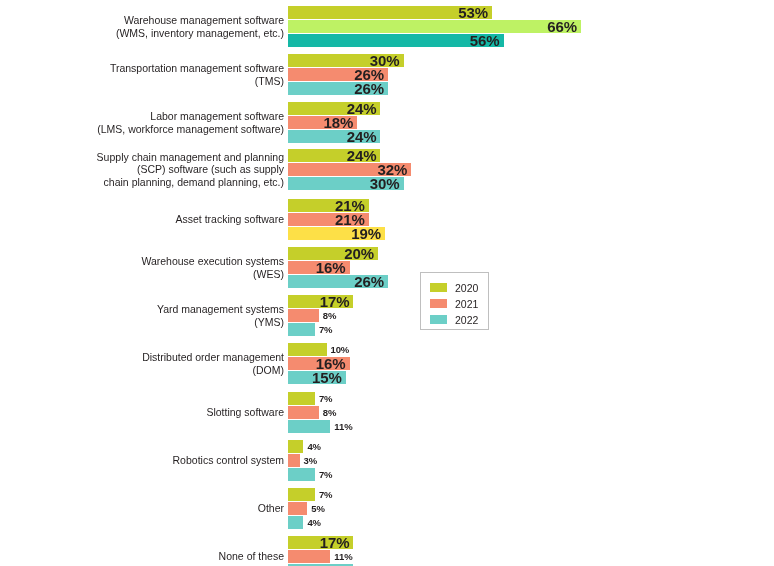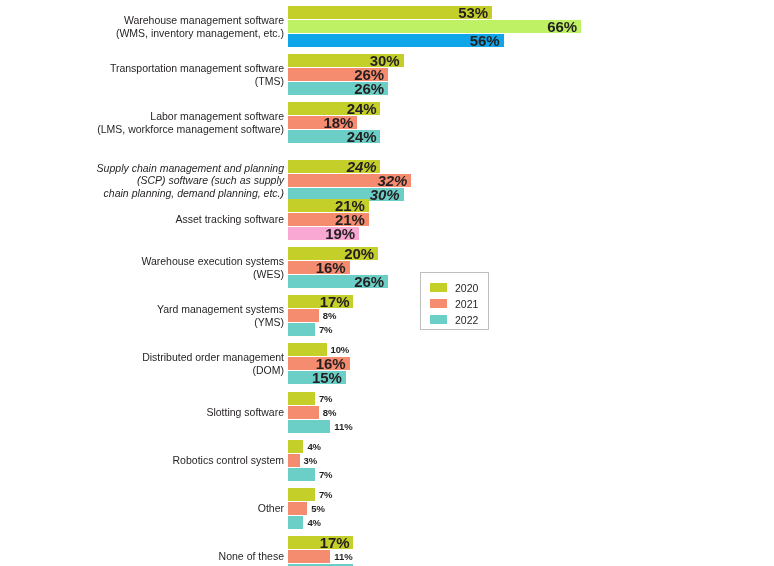--- a/index.html
+++ b/index.html
@@ -122,21 +122,21 @@
             <div class="bar s2020" style="width: 204.05px; background: rgb(197, 207, 42);">
               <span class="val-in">53%</span>
             </div>
           </div>
           <div class="bar-row r1">
             <div class="bar s2021" style="width: 293px; background: #bef264;">
               <span class="val-in">66%</span>
             </div>
           </div>
           <div class="bar-row r2">
-            <div class="bar s2022" style="width: 215.6px; background: #0ea5e9;">
+            <div class="bar s2022" style="width: 215.6px; background: #14b8a6;">
               <span class="val-in">56%</span>
             </div>
           </div>
         </div>
       </div>
       <div class="group" style="top: 54.2px;">
         <div class="cat-label">Transportation management software
 (TMS)</div>
         <div class="bars">
           <div class="bar-row r0">
@@ -170,21 +170,21 @@
               <span class="val-in">18%</span>
             </div>
           </div>
           <div class="bar-row r2">
             <div class="bar s2022" style="width: 92.4px; background: rgb(108, 207, 199);">
               <span class="val-in">24%</span>
             </div>
           </div>
         </div>
       </div>
-      <div class="group" style="top: 160px; font-style: italic;">
+      <div class="group" style="top: 149px;">
         <div class="cat-label">Supply chain management and planning
 (SCP) software (such as supply
 chain planning, demand planning, etc.)</div>
         <div class="bars">
           <div class="bar-row r0">
             <div class="bar s2020" style="width: 92.4px; background: rgb(197, 207, 42);">
               <span class="val-in">24%</span>
             </div>
           </div>
           <div class="bar-row r1">
@@ -206,21 +206,21 @@
             <div class="bar s2020" style="width: 80.85px; background: rgb(197, 207, 42);">
               <span class="val-in">21%</span>
             </div>
           </div>
           <div class="bar-row r1">
             <div class="bar s2021" style="width: 80.85px; background: rgb(245, 139, 111);">
               <span class="val-in">21%</span>
             </div>
           </div>
           <div class="bar-row r2">
-            <div class="bar s2022" style="width: 71px; background: #f9a8d4;">
+            <div class="bar s2022" style="width: 97px; background: #fde047;">
               <span class="val-in">19%</span>
             </div>
           </div>
         </div>
       </div>
       <div class="group" style="top: 247px;">
         <div class="cat-label">Warehouse execution systems
 (WES)</div>
         <div class="bars">
           <div class="bar-row r0">

